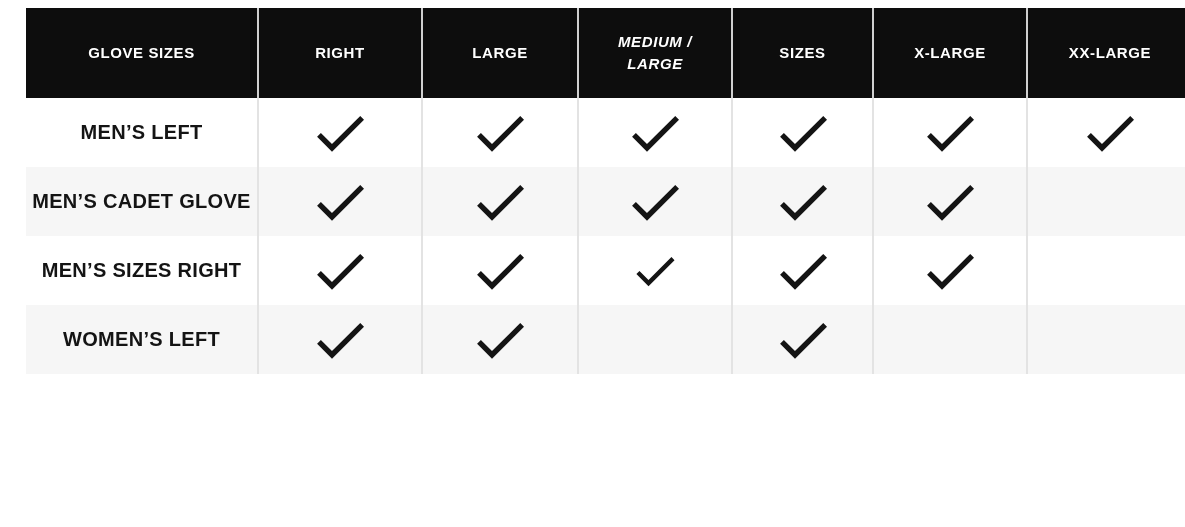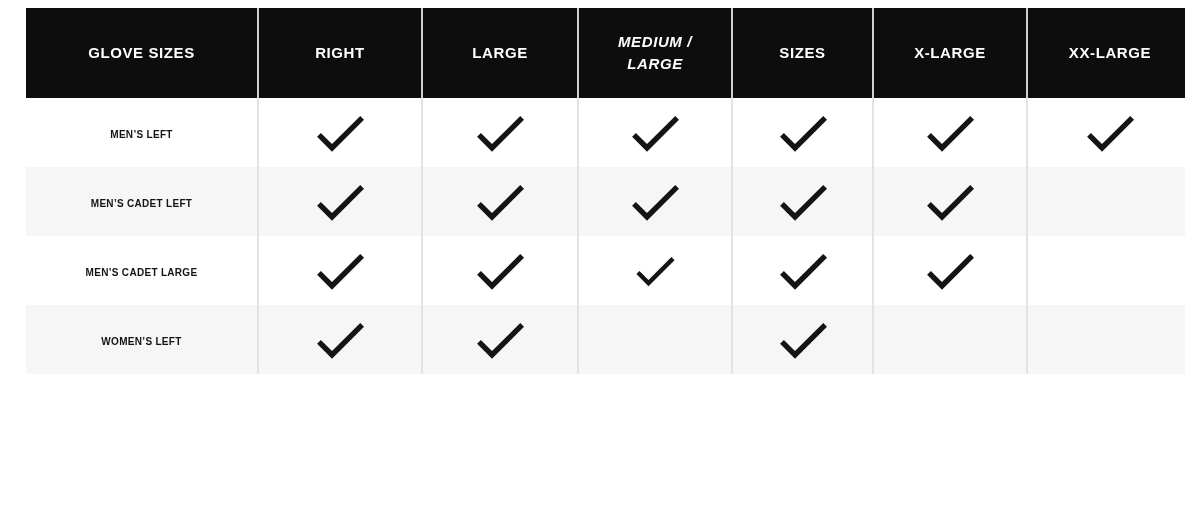--- a/index.html
+++ b/index.html
@@ -58,21 +58,21 @@
   }
   tbody td {
     text-align: center;
     vertical-align: middle;
     padding: 0;
   }
   tbody td + td {
     border-left: 2px solid var(--body-divider, #e3e3e3);
   }
   td.rowlabel .rlabel {
-    font-size: 10px;
+    font-size: 20px;
     font-weight: bold;
     letter-spacing: 0.3px;
     color: var(--text-color, #141414);
   }
   svg.check {
     width: 64px;
     height: 64px;
     color: var(--check-color, #141414);
     vertical-align: middle;
   }
@@ -122,40 +122,40 @@
               <path d="M9 16.17 4.83 12l-1.42 1.41L9 19 21 7l-1.41-1.41z" fill="currentColor"></path>
             </svg></td>
           <td><svg viewBox="0 0 24 24" class="check">
               <path d="M9 16.17 4.83 12l-1.42 1.41L9 19 21 7l-1.41-1.41z" fill="currentColor"></path>
             </svg></td>
           <td><svg viewBox="0 0 24 24" class="check">
               <path d="M9 16.17 4.83 12l-1.42 1.41L9 19 21 7l-1.41-1.41z" fill="currentColor"></path>
             </svg></td>
         </tr>
         <tr>
-          <td class="rowlabel"><span class="rlabel">MEN’S CADET LEFT</span></td>
+          <td class="rowlabel"><span class="rlabel">MEN’S CADET GLOVE</span></td>
           <td><svg viewBox="0 0 24 24" class="check">
               <path d="M9 16.17 4.83 12l-1.42 1.41L9 19 21 7l-1.41-1.41z" fill="currentColor"></path>
             </svg></td>
           <td><svg viewBox="0 0 24 24" class="check">
               <path d="M9 16.17 4.83 12l-1.42 1.41L9 19 21 7l-1.41-1.41z" fill="currentColor"></path>
             </svg></td>
           <td><svg viewBox="0 0 24 24" class="check">
               <path d="M9 16.17 4.83 12l-1.42 1.41L9 19 21 7l-1.41-1.41z" fill="currentColor"></path>
             </svg></td>
           <td><svg viewBox="0 0 24 24" class="check">
               <path d="M9 16.17 4.83 12l-1.42 1.41L9 19 21 7l-1.41-1.41z" fill="currentColor"></path>
             </svg></td>
           <td><svg viewBox="0 0 24 24" class="check">
               <path d="M9 16.17 4.83 12l-1.42 1.41L9 19 21 7l-1.41-1.41z" fill="currentColor"></path>
             </svg></td>
           <td></td>
         </tr>
         <tr>
-          <td class="rowlabel"><span class="rlabel">MEN’S CADET LARGE</span></td>
+          <td class="rowlabel"><span class="rlabel">MEN’S SIZES RIGHT</span></td>
           <td><svg viewBox="0 0 24 24" class="check">
               <path d="M9 16.17 4.83 12l-1.42 1.41L9 19 21 7l-1.41-1.41z" fill="currentColor"></path>
             </svg></td>
           <td><svg viewBox="0 0 24 24" class="check">
               <path d="M9 16.17 4.83 12l-1.42 1.41L9 19 21 7l-1.41-1.41z" fill="currentColor"></path>
             </svg></td>
           <td><svg viewBox="0 0 24 24" class="check small">
               <path d="M9 16.17 4.83 12l-1.42 1.41L9 19 21 7l-1.41-1.41z" fill="currentColor"></path>
             </svg></td>
           <td><svg viewBox="0 0 24 24" class="check">

